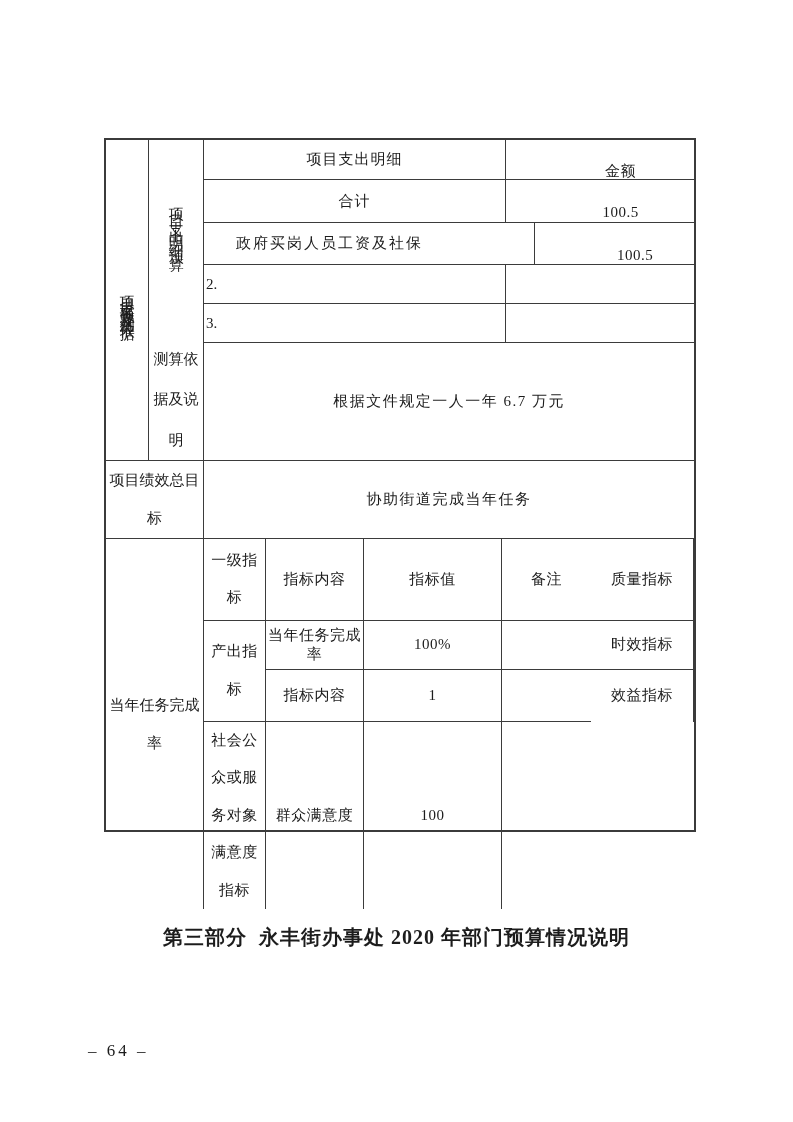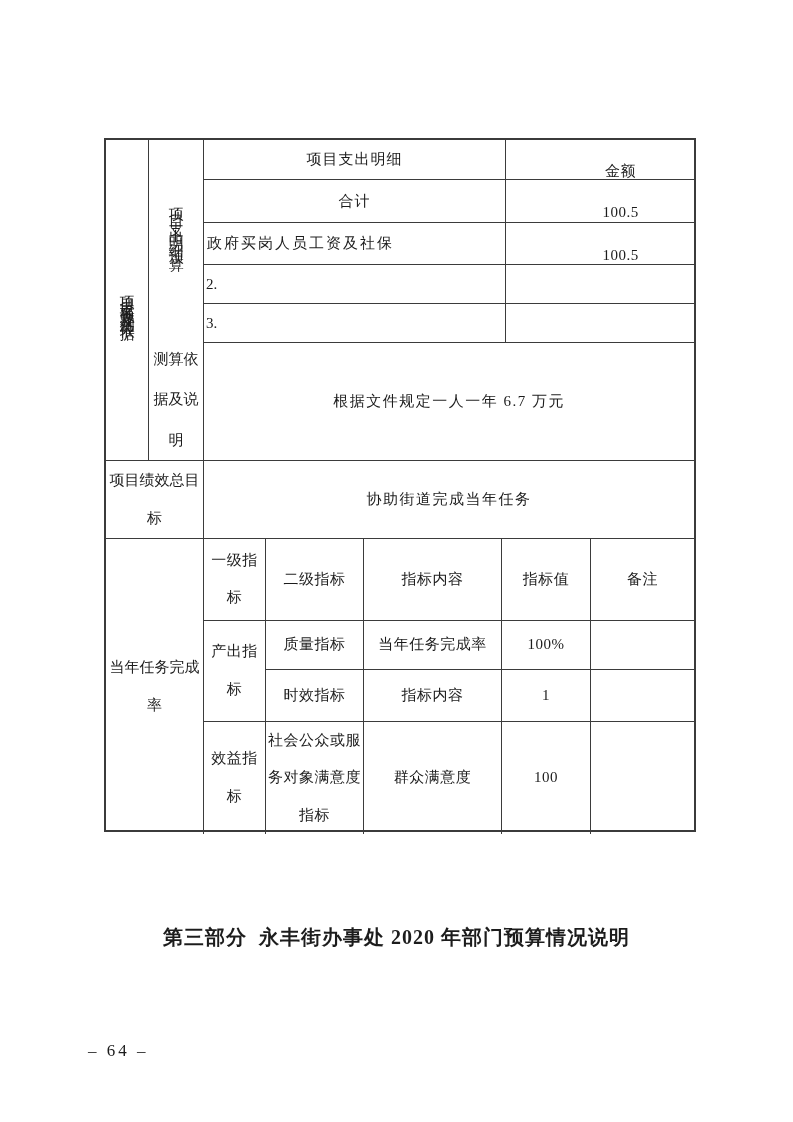--- a/index.html
+++ b/index.html
@@ -40,21 +40,21 @@
   .s1-col2-bottom { flex: 1; display: flex; align-items: center; justify-content: center; text-align: center; font-size: 15px; line-height: 2.7; }
   .vtext { writing-mode: vertical-lr; text-orientation: upright; font-size: 15px; line-height: 1.1; }
   .vspace-1 { letter-spacing: 3px; }
   .vspace-2 { letter-spacing: 7px; }
 
   .s1-right { flex: 1; display: flex; flex-direction: column; }
   .s1-row { display: flex; border-bottom: 1px solid #3b3b3b; gap: 41px; }
   .s1-row.h40 { height: 40px; } .s1-row.h43 { height: 43px; } .s1-row.h42 { height: 42px; } .s1-row.h39 { height: 39px; }
   .s1-row.basis-row { flex: 1; border-bottom: none; }
   .c-item { width: 302px; border-right: 1px solid #3b3b3b; display: flex; align-items: center; justify-content: center; letter-spacing: 1px; }
-  .c-item.left { justify-content: flex-start; padding-left: 3px; letter-spacing: 2px; }
+  .c-item.left { justify-content: flex-start; padding-left: 3px; letter-spacing: 2px; margin-left: 29px; }
   .c-item.num-left { justify-content: flex-start; padding-left: 2px; letter-spacing: 0; }
   .c-amt { flex: 1; display: flex; align-items: center; justify-content: center; letter-spacing: 0.5px; margin-top: 23px; }
   .c-basis { flex: 1; display: flex; align-items: center; justify-content: center; letter-spacing: 1.5px; }
 
   
   .label-col {
     width: 98px;
     border-right: 1px solid #3b3b3b;
     display: flex; align-items: center; justify-content: center;
     text-align: center; font-size: 15px; line-height: 2.55; padding: 0 1px;
@@ -145,21 +145,20 @@
     <div class="sec sec2">
       <div class="label-col">项目绩效总目标</div>
       <div class="s2-content">协助街道完成当年任务</div>
     </div>
 
     <div class="sec sec3">
       <div class="label-col">当年任务完成率</div>
       <div class="s3-grid">
 
         <div class="g-cell wrap">一级指标</div>
-        <div class="g-cell">二级指标</div>
         <div class="g-cell">指标内容</div>
         <div class="g-cell">指标值</div>
         <div class="g-cell no-r">备注</div>
 
         <div class="g-cell wrap g-lvl1-span">产出指标</div>
         <div class="g-cell">质量指标</div>
         <div class="g-cell">当年任务完成率</div>
         <div class="g-cell">100%</div>
         <div class="g-cell no-r"></div>
 

